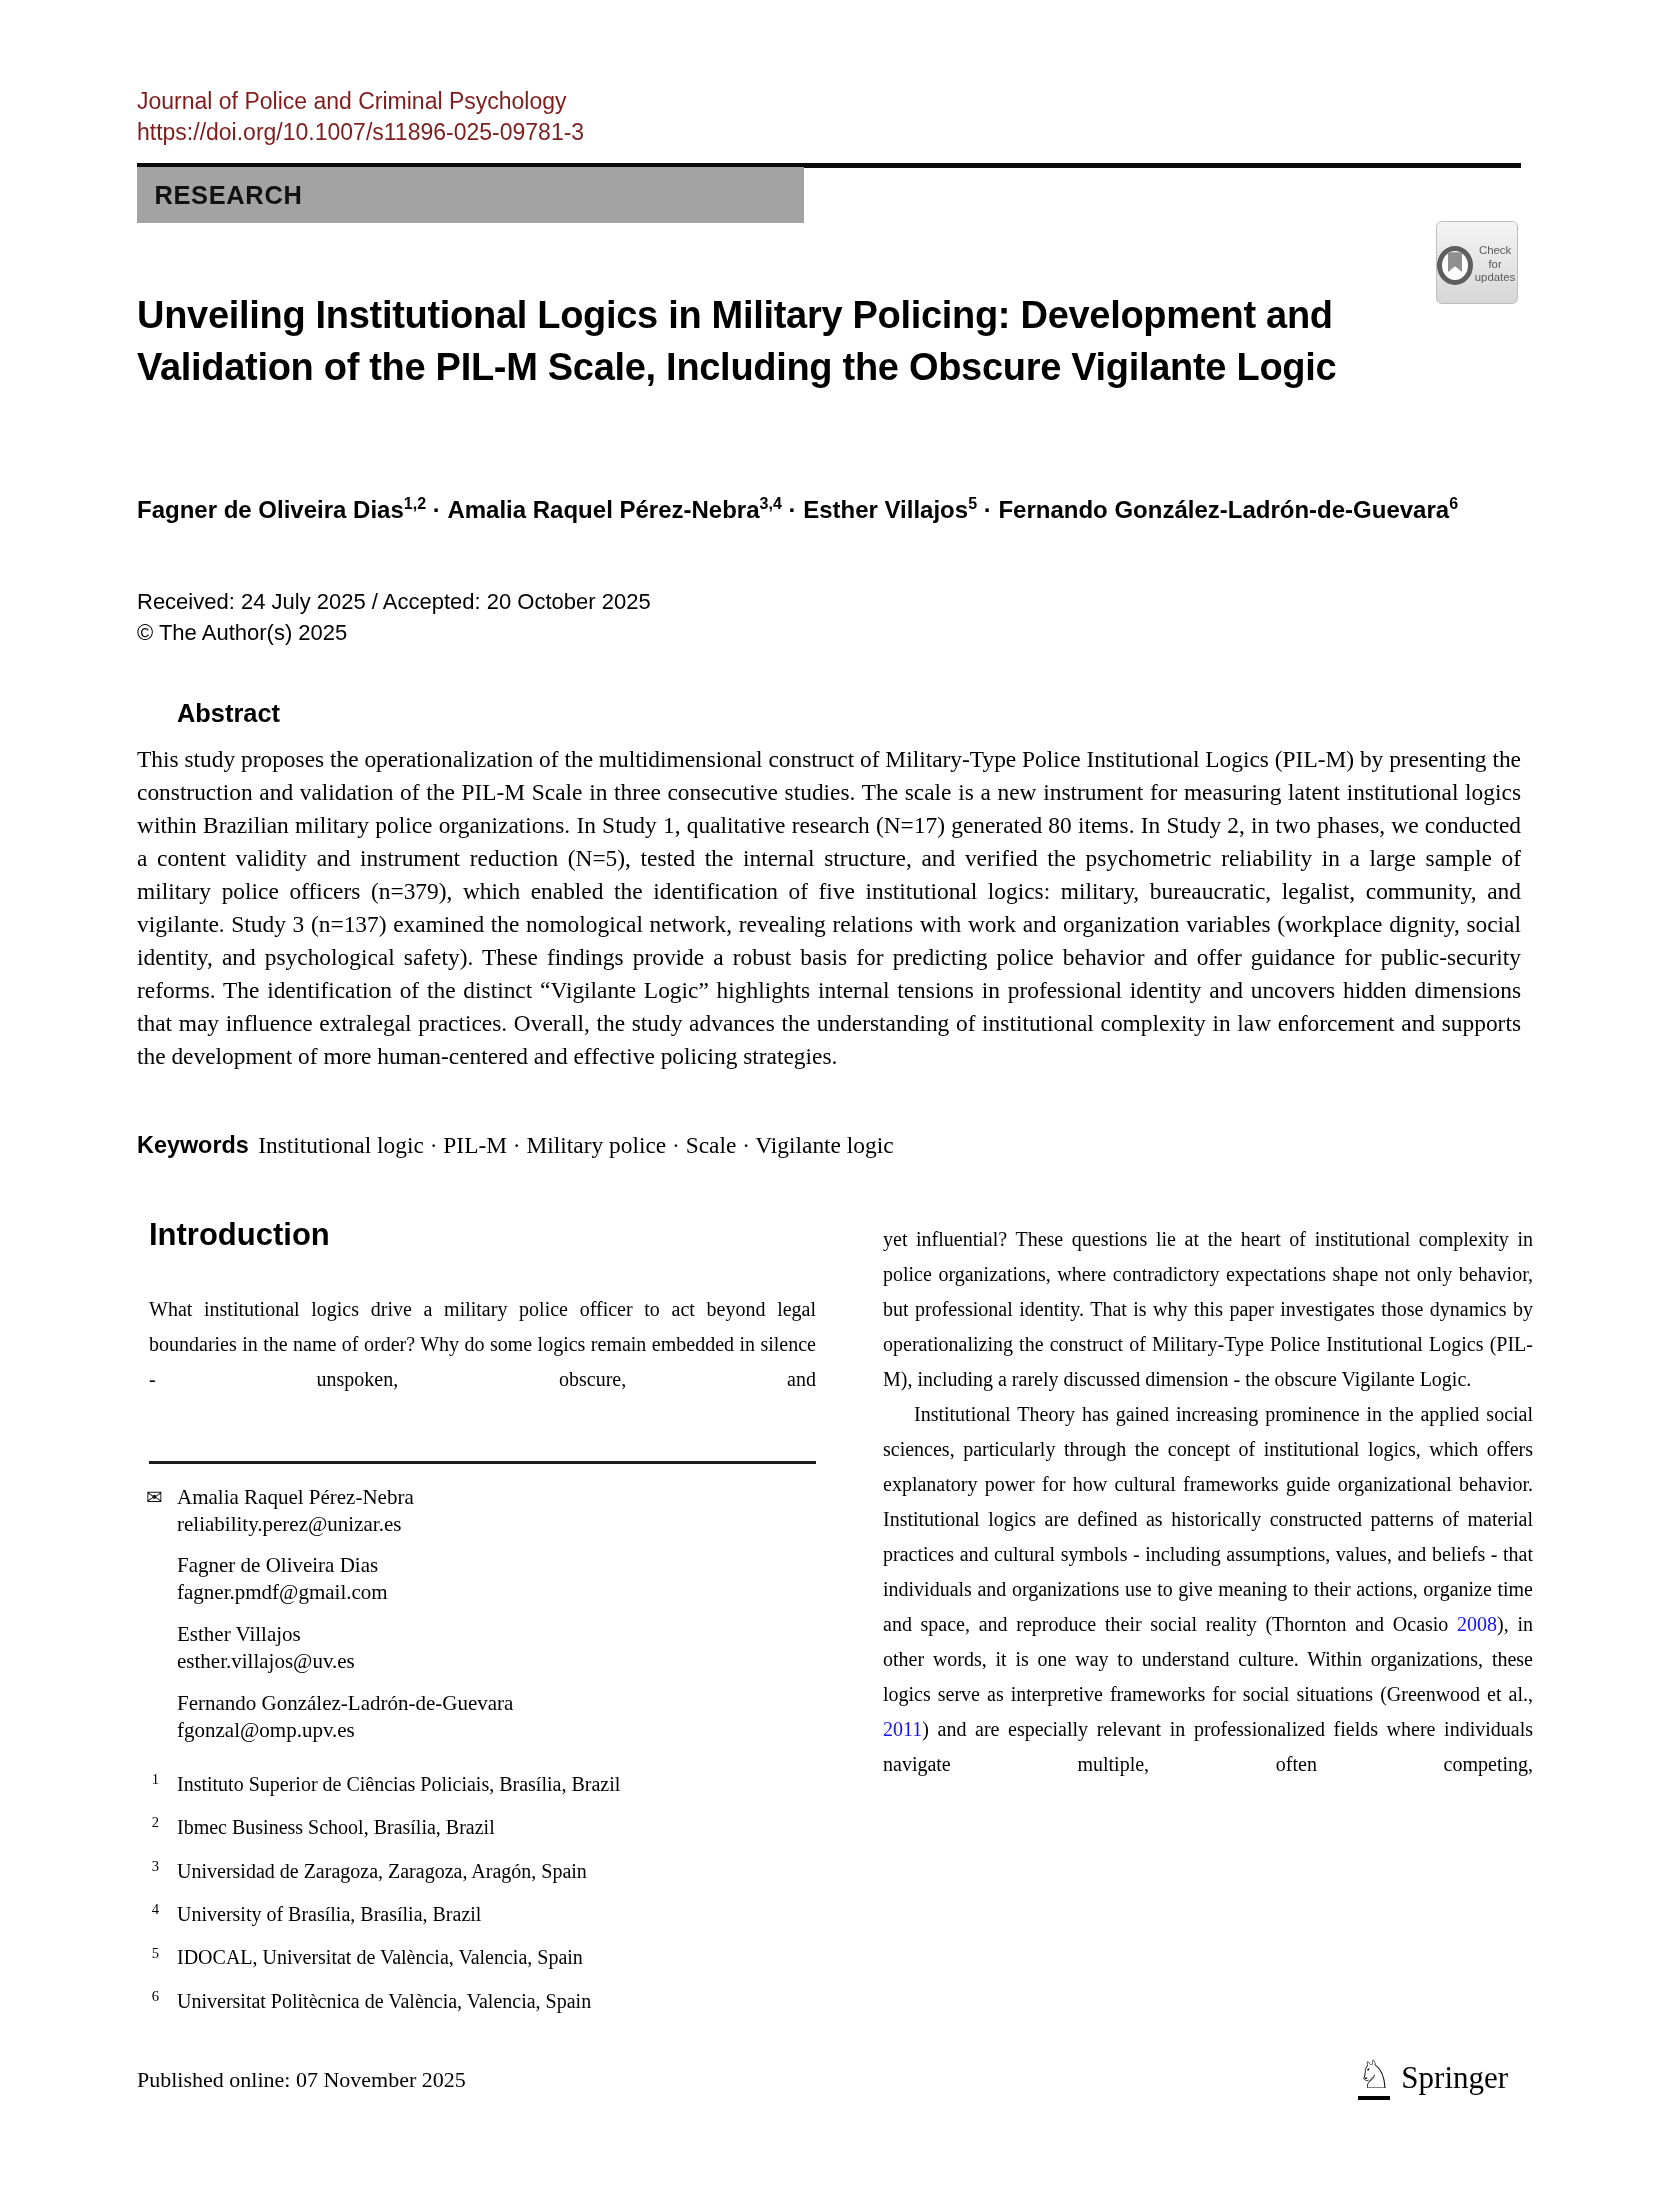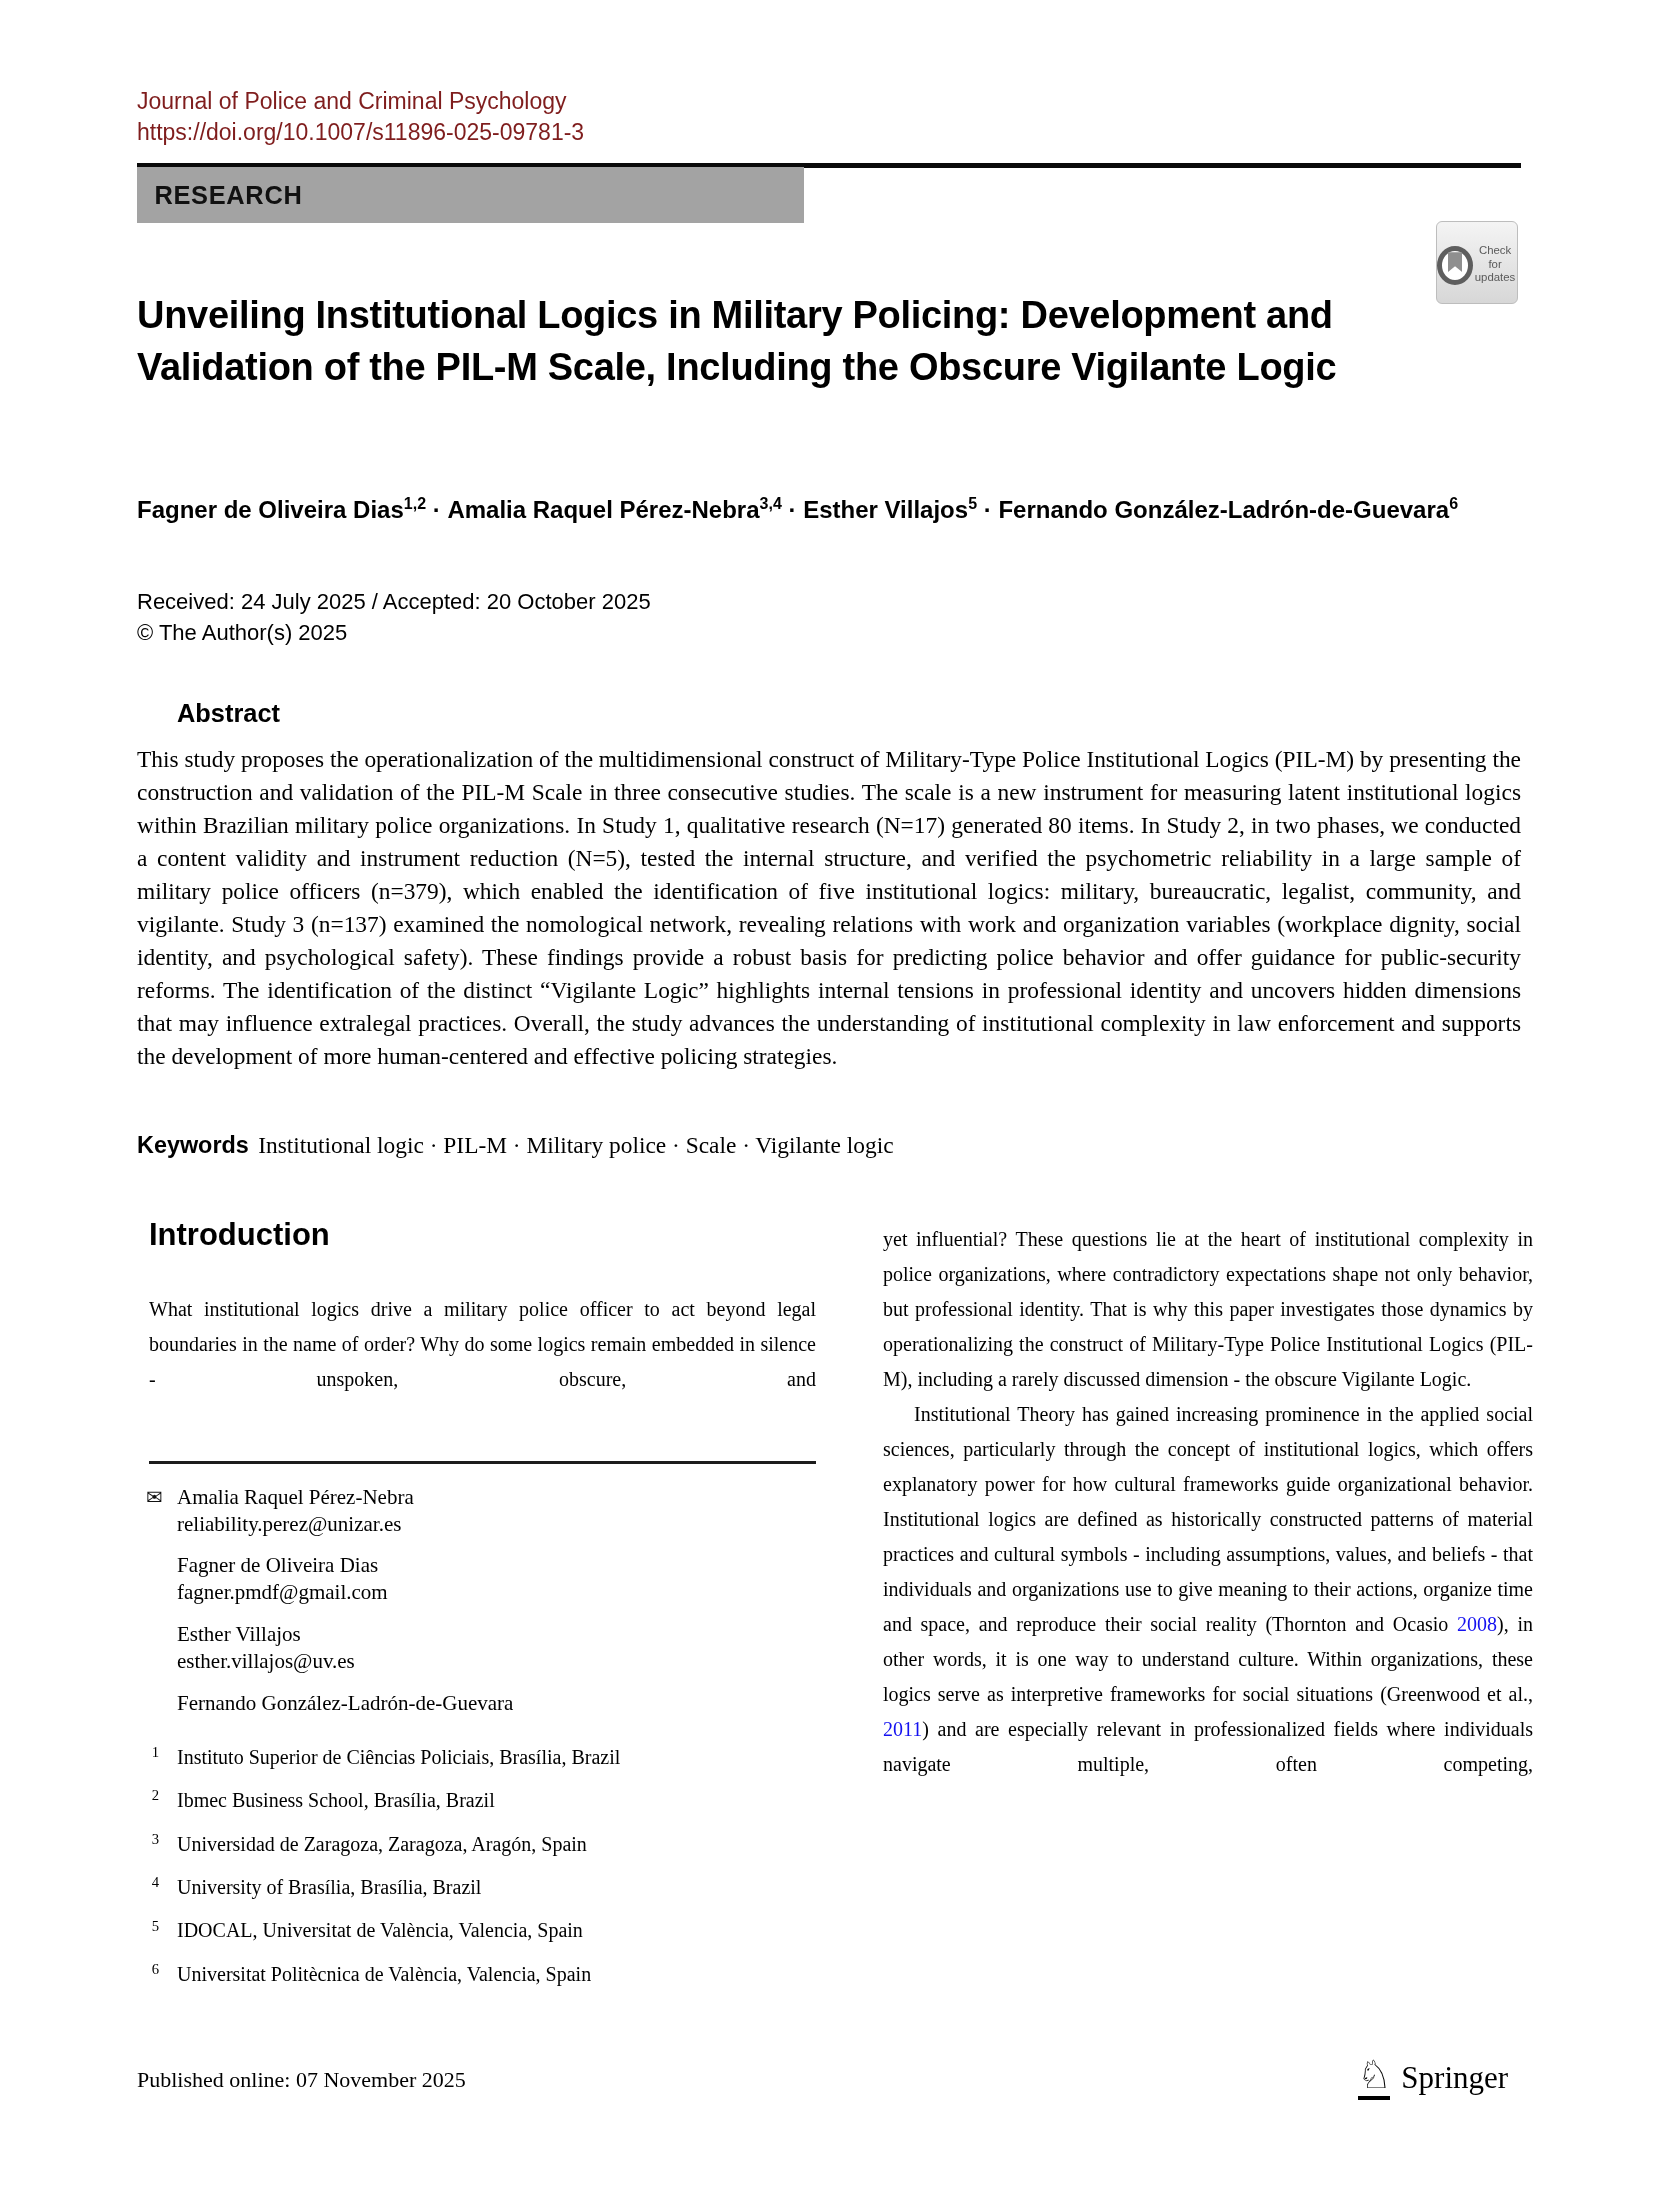--- a/index.html
+++ b/index.html
@@ -137,20 +137,21 @@
       <div class="corr-entry">
         <div>Fagner de Oliveira Dias</div>
         <div>fagner.pmdf@gmail.com</div>
       </div>
       <div class="corr-entry">
         <div>Esther Villajos</div>
         <div>esther.villajos@uv.es</div>
       </div>
       <div class="corr-entry">
         <div>Fernando González-Ladrón-de-Guevara</div>
+        <div>fgonzal@omp.upv.es</div>
       </div>
     </div>
 
     <div class="affs">
       <div class="aff">
         <span class="aff-num">1</span>
         <span>Instituto Superior de Ciências Policiais, Brasília, Brazil</span>
       </div>
       <div class="aff">
         <span class="aff-num">2</span>

